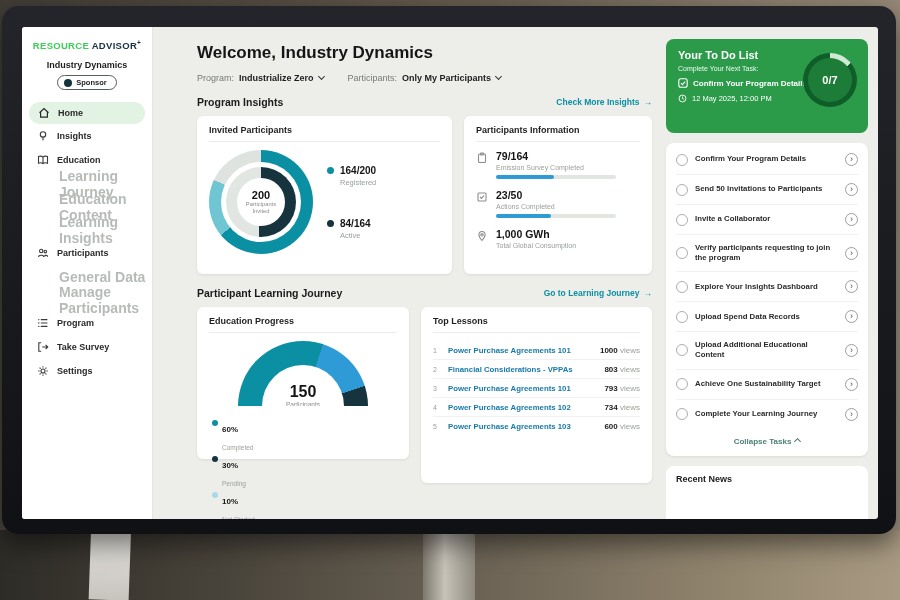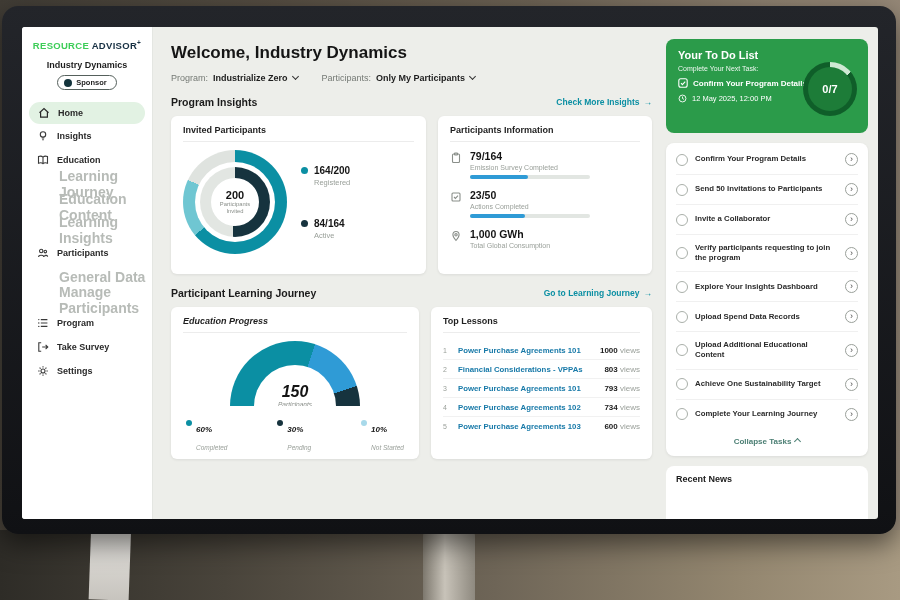--- a/index.html
+++ b/index.html
@@ -33,21 +33,21 @@
   .badge-ico { width:8px; height:8px; border-radius:50%; background:#14343c; }
   .nav { margin-top:12px; }
   .nav-item { display:flex; align-items:center; gap:8px; height:24px; padding:0 8px 0 15px;
               font-size:9px; font-weight:bold; color:#2a2a2a; cursor:pointer; }
   .nav-item.active { background:#e2f2e3; border-radius:12px; margin:0 7px; padding-left:9px; height:22px; }
   .nav-sub { display:flex; align-items:center; height:23px; padding-left:37px;
              font-size:14px; font-weight:600; color:#b7bbb7; cursor:pointer; }
   .nav-ico { width:12px; height:12px; flex-shrink:0; }
 
   
-  .main { flex:1; min-width:0; padding:12px 12px 0 18px; }
+  .main { flex:1; min-width:0; padding:12px 12px 0 18px;margin-left:26px; }
   .welcome { font-size:17px; font-weight:bold; color:#151515; margin:4px 0 10px; }
   .filters { display:flex; gap:24px; align-items:center; font-size:9px; }
   .filter { display:flex; align-items:center; gap:5px; }
   .f-label { color:#757a75; }
   .f-value { font-weight:bold; color:#1d1d1d; display:flex; align-items:center; gap:5px; cursor:pointer; }
   .chev-down { width:5px; height:5px; border-right:1.4px solid #333; border-bottom:1.4px solid #333;
                transform:rotate(45deg); margin-top:-3px; }
   .section-head { display:flex; justify-content:space-between; align-items:center; margin:13px 0 8px; }
   .section-title { font-size:10.5px; font-weight:bold; color:#1b1b1b; }
   .section-link { font-size:8.5px; font-weight:bold; color:#0b8fa3; display:flex; align-items:center; gap:4px; cursor:pointer; }
@@ -75,52 +75,52 @@
   .leg-sub { font-size:7.5px; color:#9aa09a; margin:2px 0 0 13px; }
 
   .card-info { flex:1; height:158px; }
   .stat { display:flex; gap:8px; margin-bottom:10px; }
   .stat-ico { width:12px; height:12px; margin-top:2px; flex-shrink:0; }
   .stat-val { font-size:10.5px; font-weight:bold; color:#141414; }
   .stat-lbl { font-size:7px; color:#9aa09a; margin:2px 0 4px; }
   .bar { width:120px; height:4px; background:#e2e6e2; border-radius:2px; }
   .bar-fill { height:100%; border-radius:2px; background:#2f9bd6; }
 
-  .card-gauge { width:248px; height:152px;font-style:italic; }
+  .card-gauge { width:212px; height:152px; }
   .gauge { position:relative; width:130px; height:65px; margin:6px auto 0; overflow:hidden; }
   .gauge-arc { position:absolute; left:0; top:0; width:130px; height:130px; border-radius:50%;
                background:conic-gradient(from 270deg, #0b8fa3 0deg 108deg, #2f9bd6 108deg 162deg,
                           #16333e 162deg 180deg, transparent 180deg 360deg); }
   .gauge-hole { position:absolute; left:24px; top:24px; width:82px; height:82px; background:#fff; border-radius:50%; }
   .gauge-text { position:absolute; left:0; right:0; bottom:-2px; text-align:center; }
   .gauge-val { font-size:16px; font-weight:bold; color:#141414; }
   .gauge-lbl { font-size:6.5px; color:#8a8f8a; }
-  .gauge-legend { display:flex; justify-content:space-between; margin-top:12px; padding:0 3px; }
+  .gauge-legend { display:flex; justify-content:space-between; margin-top:12px; padding:0 3px;flex-direction:column; }
   .gl-item { display:flex; gap:4px; }
   .gl-dot { width:6px; height:6px; border-radius:50%; margin-top:2px; flex-shrink:0; }
   .gl-dot.c1 { background:#0b8fa3; } .gl-dot.c2 { background:#16333e; } .gl-dot.c3 { background:#a8d9ea; }
   .gl-pct { font-size:8px; font-weight:bold; color:#161616; }
   .gl-lbl { font-size:6.5px; color:#9aa09a; }
 
-  .card-lessons { flex:1; height:152px; padding-bottom:0; }
+  .card-lessons { flex:1; height:176px; padding-bottom:0; }
   .lesson { display:flex; align-items:center; gap:7px; padding:4.5px 0; border-bottom:1px solid #f1f1f1; }
   .lesson:last-child { border-bottom:none; }
   .l-rank { font-size:7px; color:#9aa09a; width:8px; }
   .l-title { flex:1; font-size:7.8px; font-weight:bold; color:#1779a8; cursor:pointer; }
   .l-views { font-size:8px; font-weight:600; color:#1c1c1c; white-space:nowrap; }
   .l-views .unit { color:#9aa09a; font-weight:400; }
 
   
   .rightcol { width:214px; flex-shrink:0; padding:12px 10px 0 2px; display:flex; flex-direction:column; }
   .todo-hero { position:relative; background:#2b9b4a; border-radius:8px; padding:10px 12px; color:#fff; min-height:94px; }
   .todo-title { font-size:11px; font-weight:bold; }
   .todo-sub { font-size:7px; opacity:.92; margin-top:4px; }
   .todo-task { display:flex; align-items:center; gap:5px; margin-top:6px; font-size:8px; font-weight:bold; }
   .todo-due { display:flex; align-items:center; gap:5px; margin-top:6px; font-size:7.5px; }
-  .todo-ring { position:absolute; right:11px; top:23px; width:54px; height:54px; border-radius:50%;
+  .todo-ring { position:absolute; right:11px; top:14px; width:54px; height:54px; border-radius:50%;
                background:conic-gradient(#cfe9d4 0 14%, #0f5e29 14% 100%); display:grid; place-items:center; }
   .todo-ring-inner { width:44px; height:44px; border-radius:50%; background:#1d7c38; display:grid;
                      place-items:center; font-size:11px; font-weight:bold; color:#fff; }
   .tasks-card { background:#fff; border-radius:8px; margin-top:10px; padding:2px 10px;
                 box-shadow:0 1px 3px rgba(0,0,0,.08); }
   .task-row { display:flex; align-items:center; gap:7px; padding:8px 0; border-bottom:1px solid #f0f0f0; cursor:pointer; }
   .task-circle { width:12px; height:12px; border:1.3px solid #aab0aa; border-radius:50%; flex-shrink:0; }
   .task-label { flex:1; font-size:7.8px; font-weight:600; color:#2b2b2b; line-height:1.3; }
   .task-chev { width:13px; height:13px; border:1px solid #9aa09a; border-radius:50%; display:grid;
                place-items:center; font-size:9px; line-height:1; color:#4d4d4d; flex-shrink:0; }

